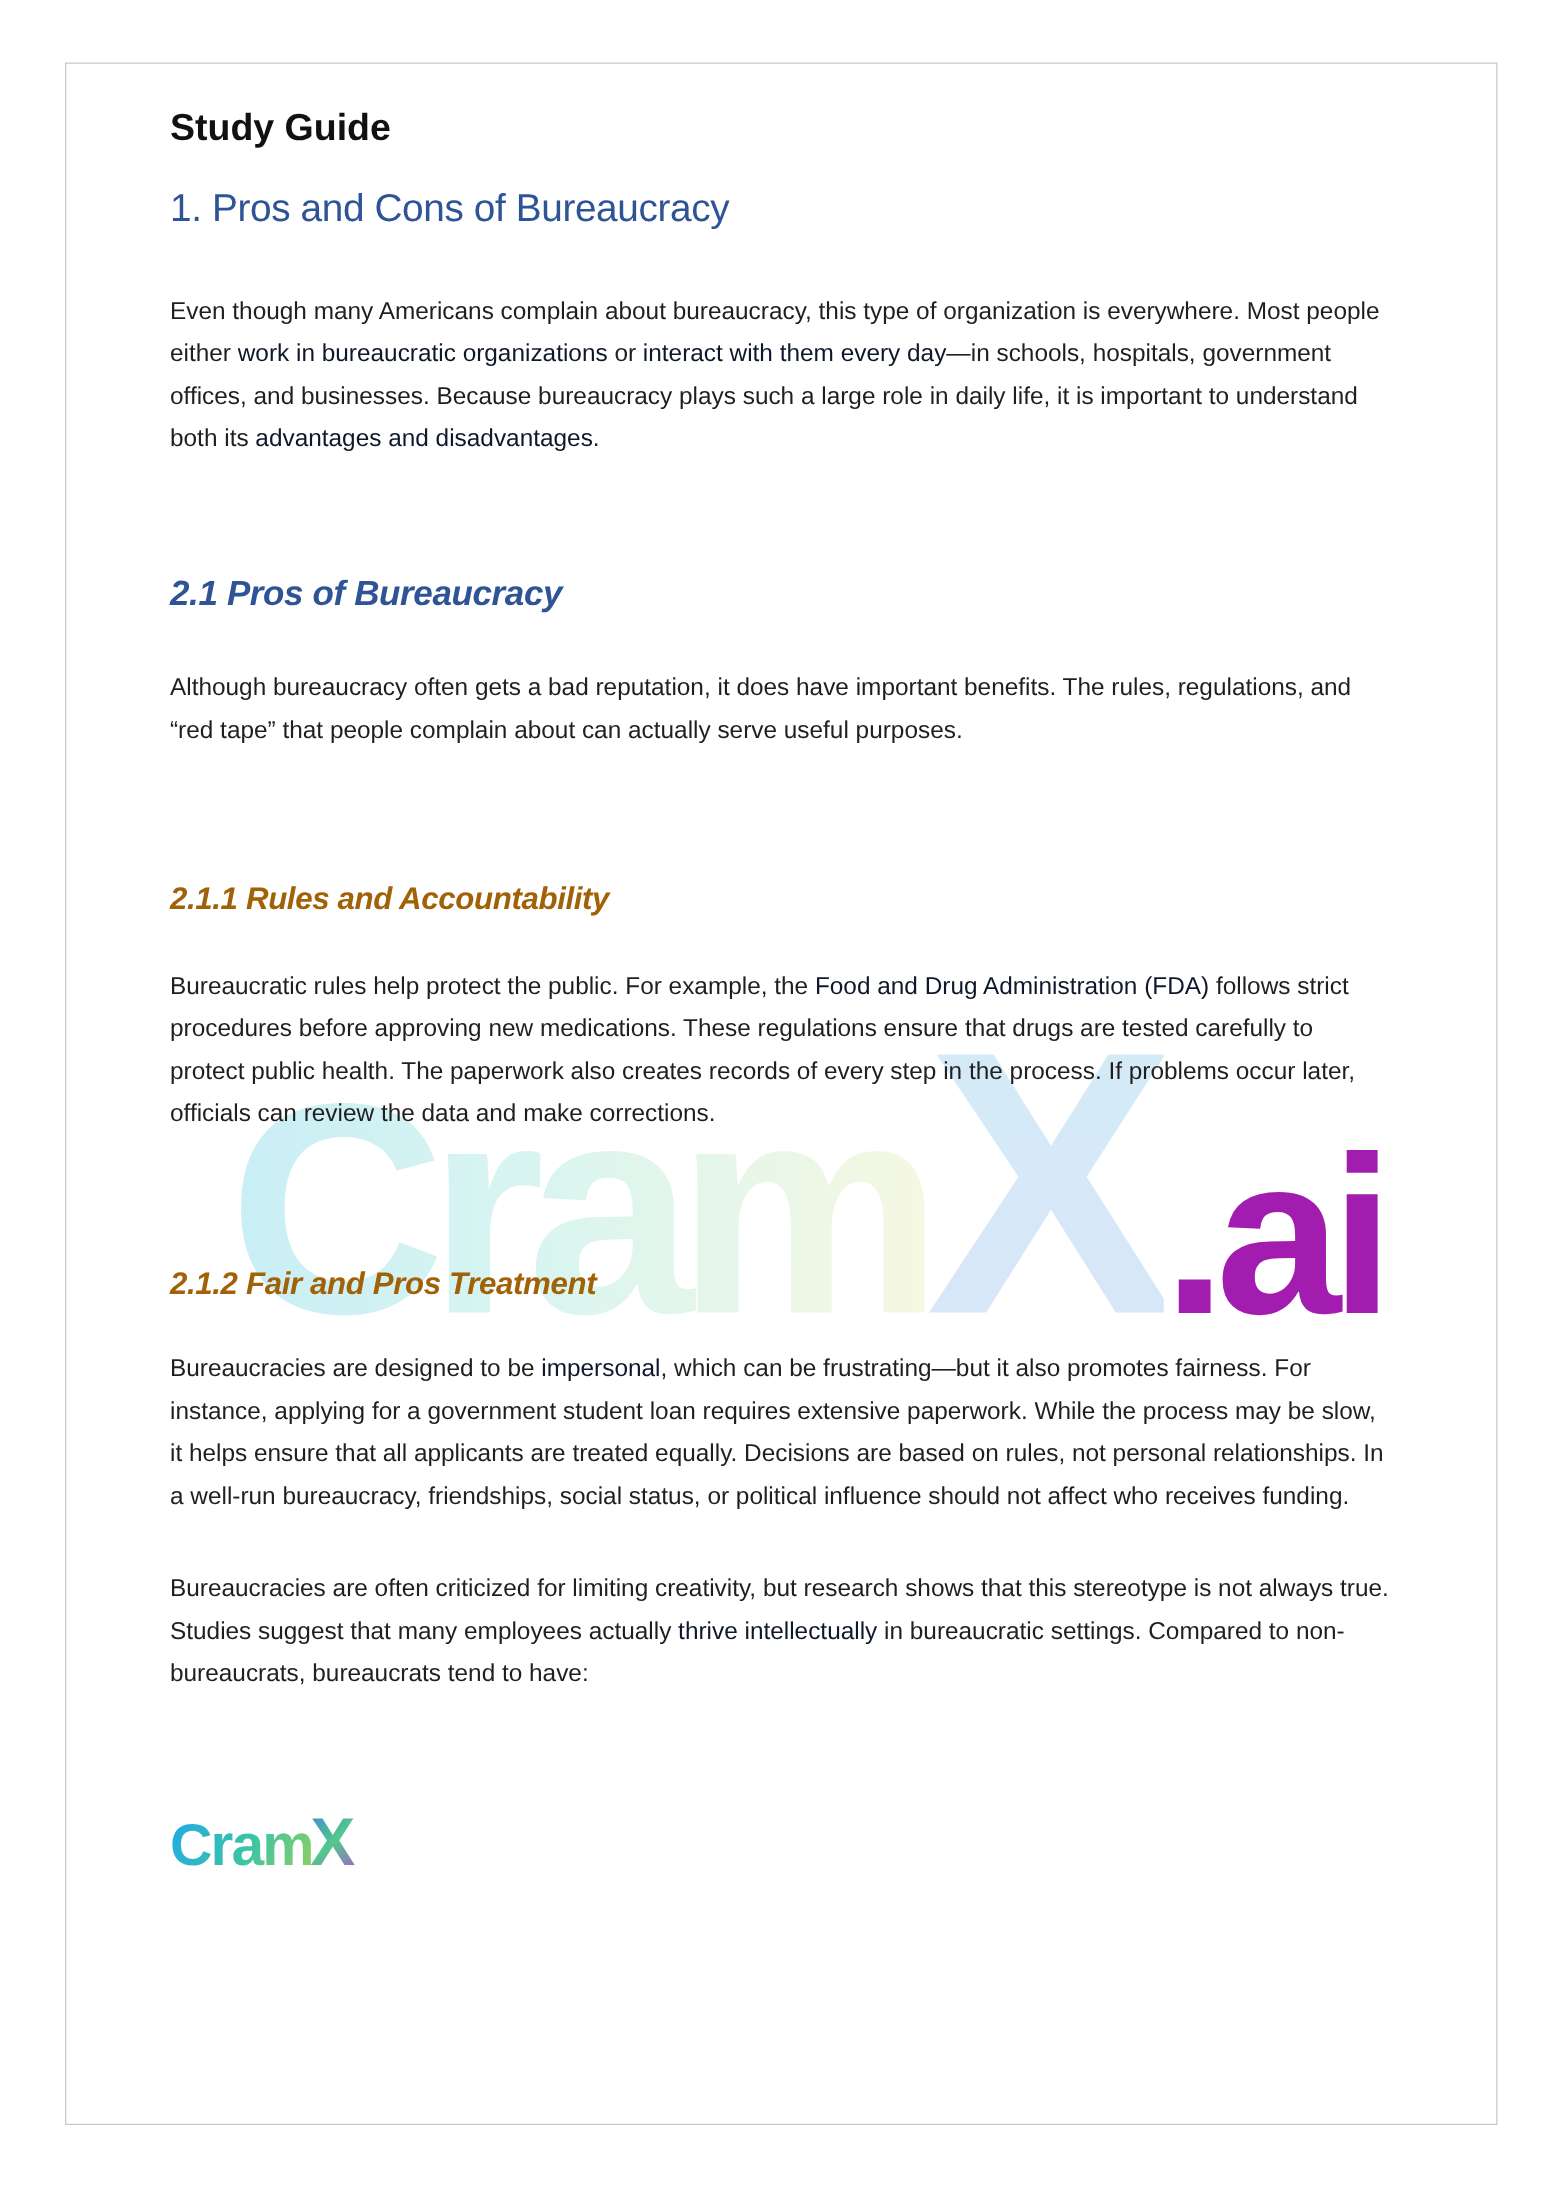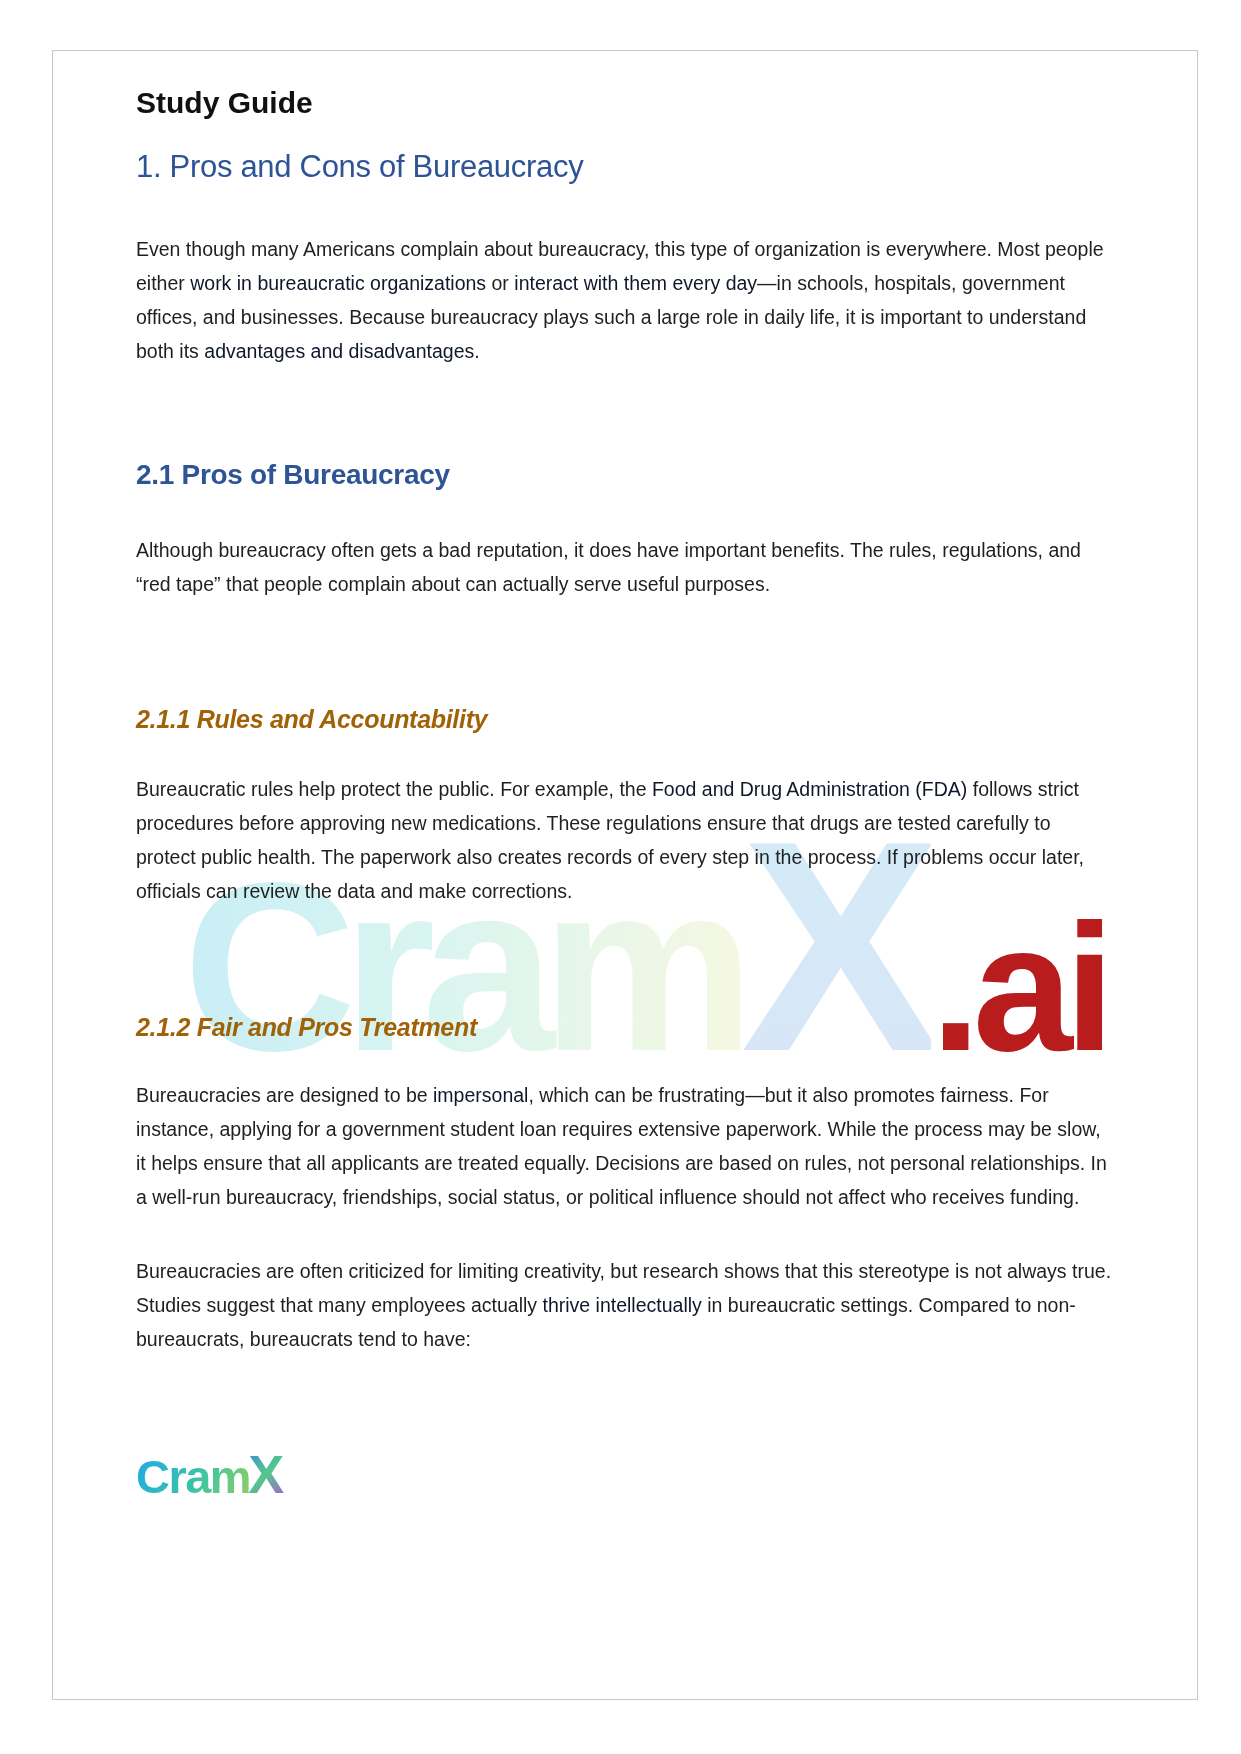--- a/index.html
+++ b/index.html
@@ -41,20 +41,21 @@
   }
   h2.h2 {
     margin-top: 90px;
     font-size: 28px;
     font-weight: 700;
     letter-spacing: -0.3px;
     color: #2E5496;
     line-height: 34px;
     position: relative;
     z-index: 1;
+    font-style: italic;
   }
   h3.h3 {
     font-size: 25px;
     font-weight: 700;
     font-style: italic;
     letter-spacing: -0.3px;
     color: #a16207;
     line-height: 30px;
     position: relative;
     z-index: 1;
@@ -100,21 +101,21 @@
     font-size: 300px;
     letter-spacing: -10px;
     background: linear-gradient(180deg, #d3ecf7 0%, #d8e5f8 100%);
     -webkit-background-clip: text;
     background-clip: text;
     color: transparent;
   }
   .watermark .wm-ai {
     font-size: 180px;
     letter-spacing: -8px;
-    color: #b91c1c;
+    color: #a21caf;
   }
 
   .logo {
     margin-top: 91px;
     font-weight: 700;
     line-height: 1;
     white-space: nowrap;
     position: relative;
     z-index: 1;
   }

